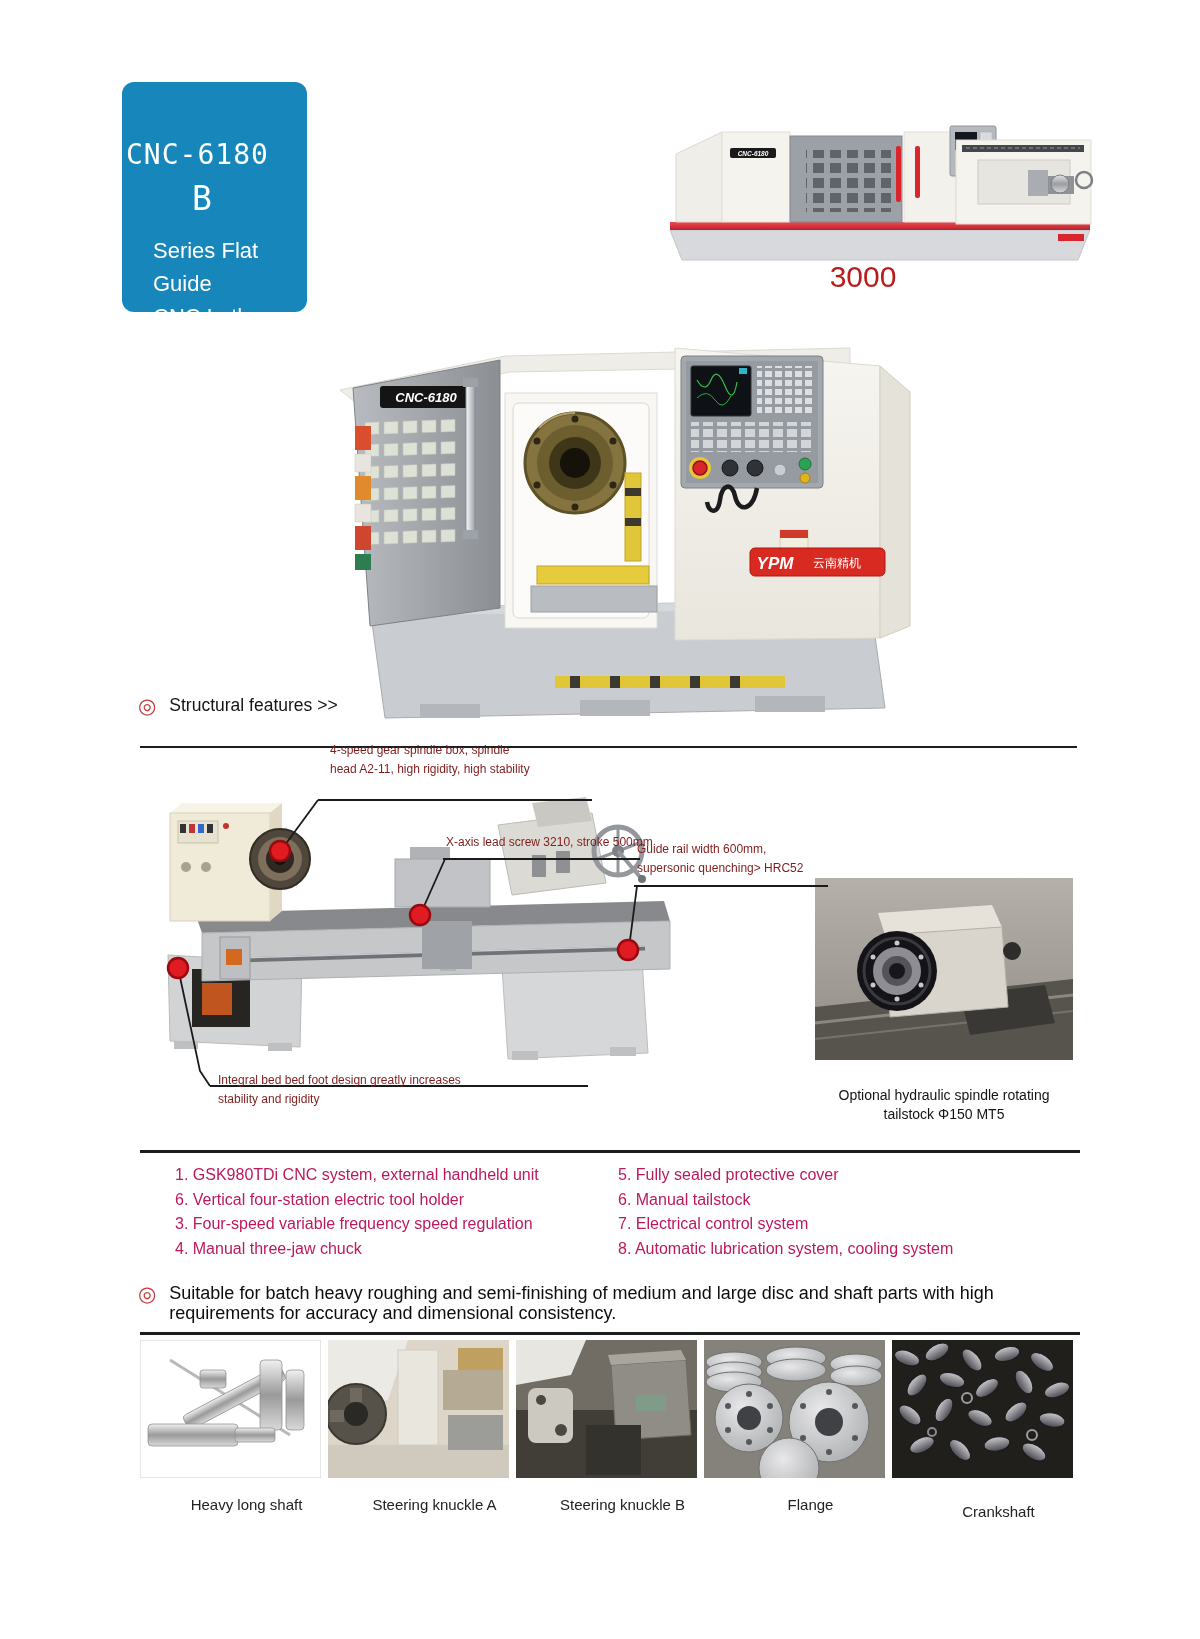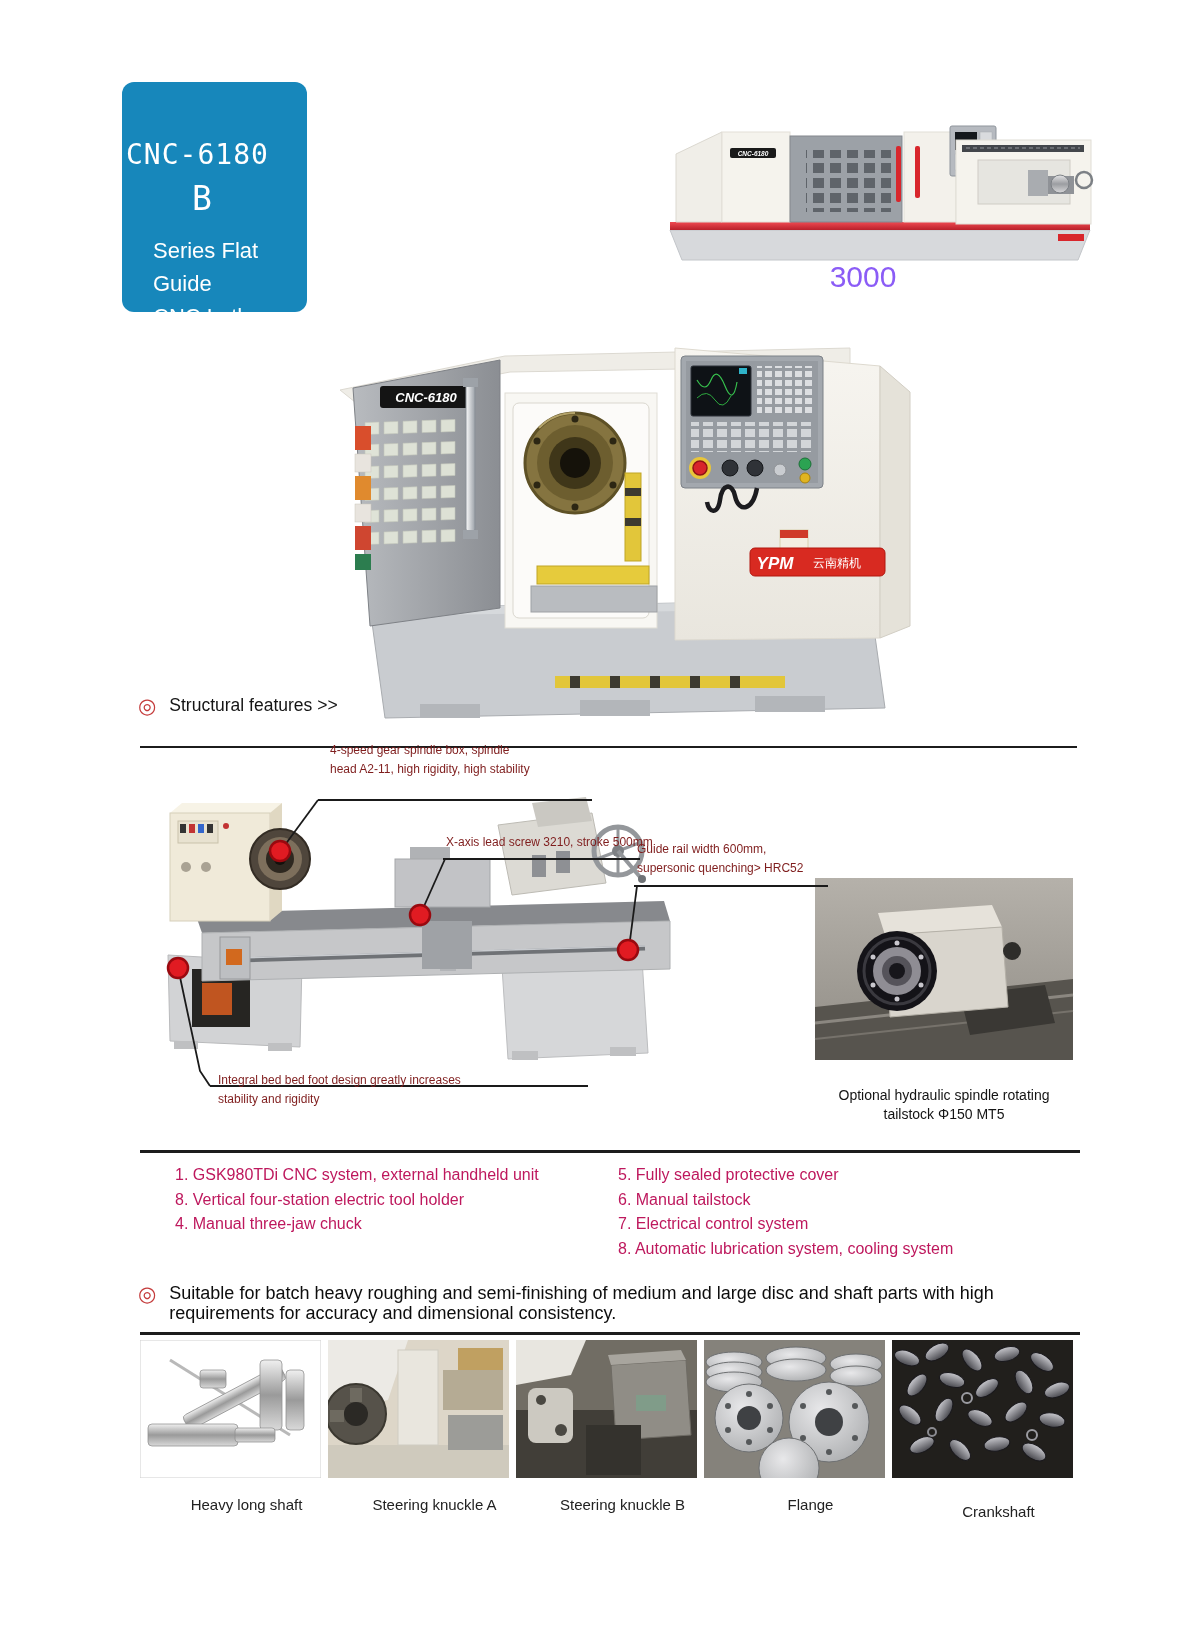--- a/index.html
+++ b/index.html
@@ -8,21 +8,21 @@
   .abs{position:absolute}
 
   
   .model-card{left:122px;top:82px;width:185px;height:230px;background:#1787bb;
               border-radius:12px;color:#fff}
   .model-no{font-family:"DejaVu Sans Mono",monospace;font-size:28px;letter-spacing:1px;
             margin:56px 0 0 4px;white-space:nowrap}
   .model-variant{font-family:"DejaVu Sans Mono",monospace;font-size:33px;margin:8px 0 0 70px}
   .model-sub{font-size:22px;line-height:33px;margin:16px 0 0 31px;white-space:pre-line}
 
-  .hero-size{left:660px;top:260px;width:406px;text-align:center;font-size:30px;color:#8b5cf6}
+  .hero-size{left:660px;top:260px;width:406px;text-align:center;font-size:30px;color:#b91c1c}
 
   .section-head{left:138px;top:695px;display:flex;align-items:center;gap:13px}
   .bullet{color:#c43b3b;font-size:21px;line-height:1}
   .section-title{font-size:17.5px;color:#141414}
 
   .hr{background:#1c1c1c}
   .hr1{left:140px;top:746px;width:937px;height:2px}
   .hr2{left:140px;top:1150px;width:940px;height:3px}
   .hr3{left:140px;top:1332px;width:940px;height:3px}
 
@@ -358,21 +358,22 @@
 supersonic quenching&gt; HRC52</div>
 <div class="abs callout c4">Integral bed bed foot design greatly increases
 stability and rigidity</div>
 <div class="abs tailstock-caption">Optional hydraulic spindle rotating
 tailstock Φ150 MT5</div>
 
 <div class="abs hr hr2"></div>
 
 <div class="abs feat-col feat-left">
   <div>1. GSK980TDi CNC system, external handheld unit</div>
-  <div>8. Vertical four-station electric tool holder</div>
+  <div>6. Vertical four-station electric tool holder</div>
+  <div>3. Four-speed variable frequency speed regulation</div>
   <div>4. Manual three-jaw chuck</div>
 </div>
 <div class="abs feat-col feat-right">
   <div>5. Fully sealed protective cover</div>
   <div>6. Manual tailstock</div>
   <div>7. Electrical control system</div>
   <div>8. Automatic lubrication system, cooling system</div>
 </div>
 
 <div class="abs suitability">

